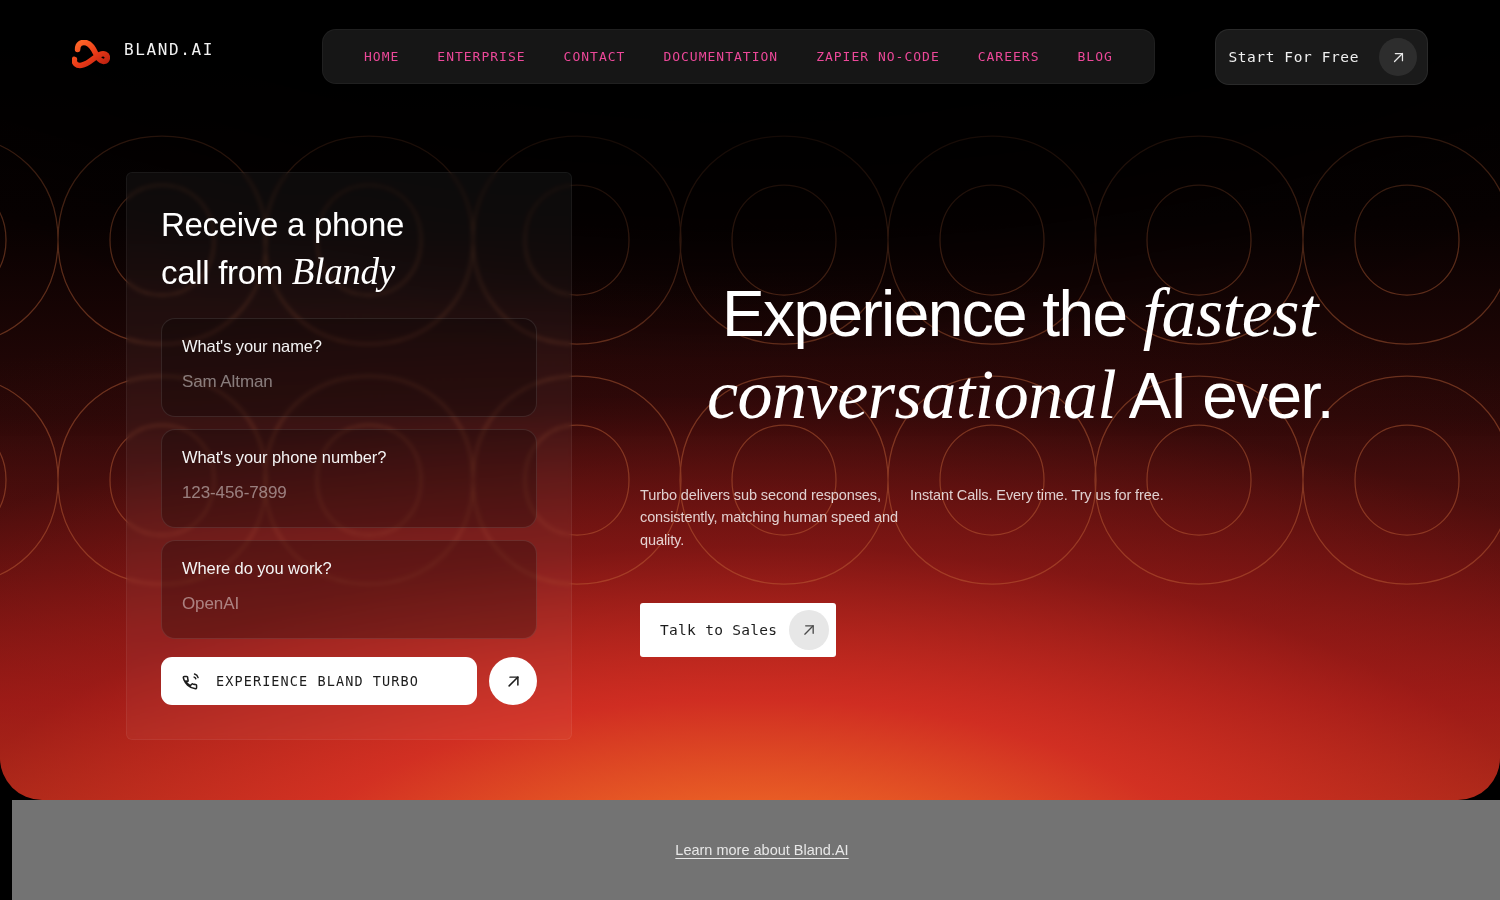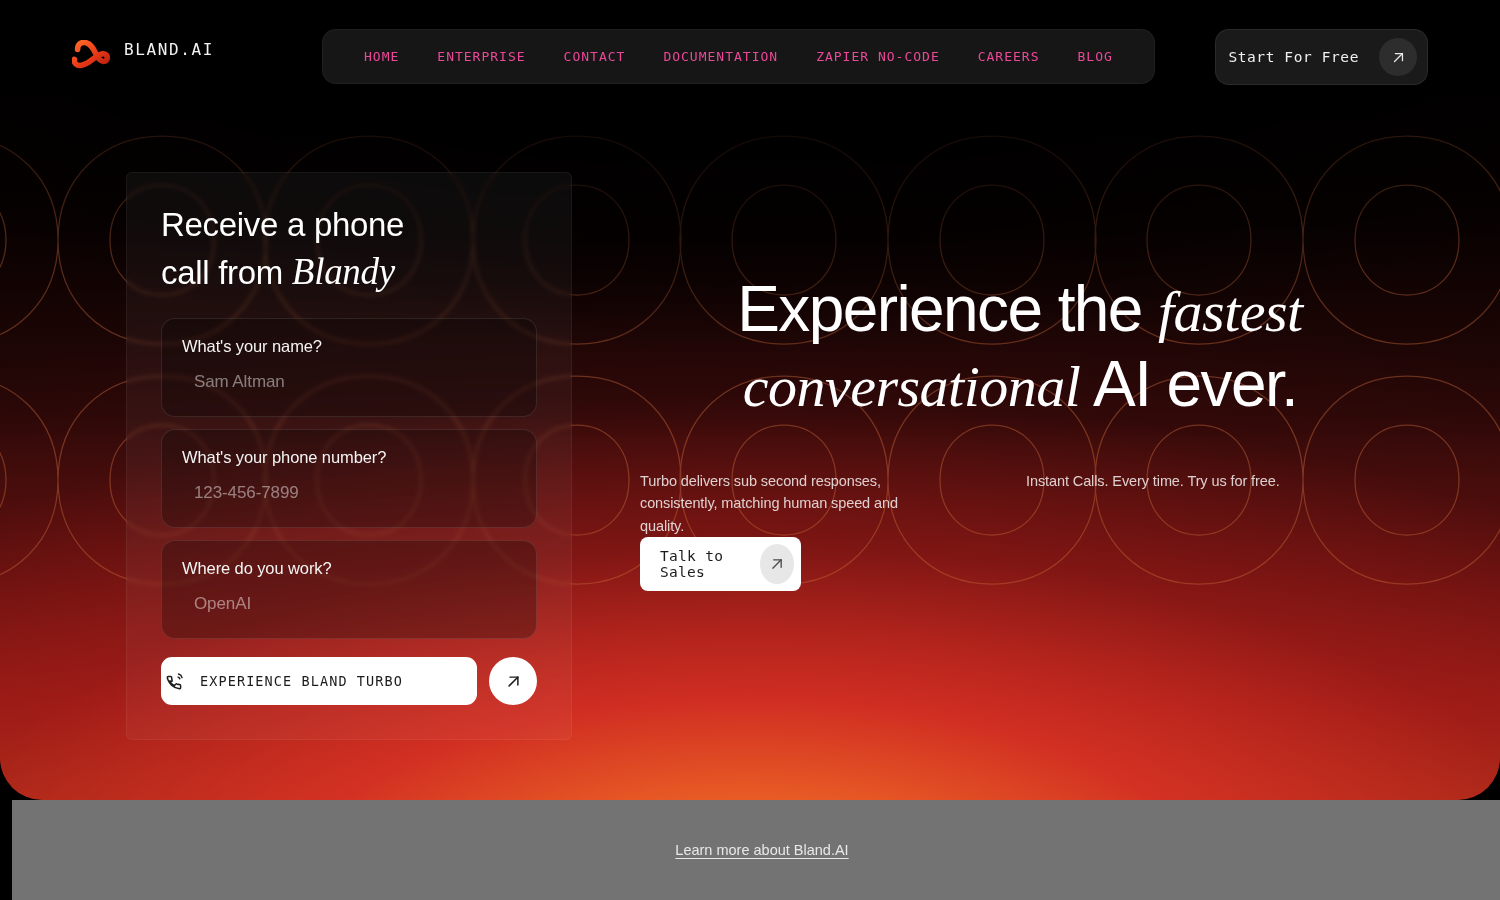--- a/index.html
+++ b/index.html
@@ -165,38 +165,37 @@
   .field-label {
     font-size: 16.5px;
     color: #f4f4f4;
     margin-bottom: 16px;
     letter-spacing: -0.1px;
   }
   .field-value {
     font-size: 17px;
     color: rgba(255,255,255,0.46);
     letter-spacing: -0.1px;
-    margin-left: 12px;
   }
 
   .turbo-row {
     display: flex;
     align-items: center;
     gap: 12px;
     margin-top: 18px;
   }
   .turbo-btn {
     flex: 1;
     height: 48px;
     background: #ffffff;
     border-radius: 11px;
     display: flex;
     align-items: center;
     gap: 14px;
-    padding: 0 4px;
+    padding: 0 20px;
     cursor: pointer;
   }
   .turbo-label {
     font-family: "DejaVu Sans Mono", monospace;
     font-size: 13.5px;
     letter-spacing: 1.1px;
     color: #1c1c1c;
   }
   .turbo-circ {
     width: 48px; height: 48px;
@@ -221,49 +220,49 @@
     line-height: 1.17;
     font-weight: 400;
     letter-spacing: -1.6px;
     text-align: center;
     margin-bottom: 0;
   }
   .headline .it {
     font-family: "Liberation Serif", "DejaVu Serif", serif;
     font-style: italic;
     font-weight: 400;
-    font-size: 58px;
+    font-size: 70px;
     letter-spacing: -0.5px;
   }
 
   .subrow {
     display: flex;
     margin-top: 48px;
   }
   .sub-left {
     width: 270px;
     font-size: 14.5px;
     line-height: 1.55;
     color: rgba(255,255,255,0.80);
     letter-spacing: -0.1px;
   }
   .sub-right {
-    margin-left: 116px;
     font-size: 14.5px;
     line-height: 1.55;
     color: rgba(255,255,255,0.80);
     letter-spacing: -0.1px;
     padding-top: 0;
   }
 
   .sales-btn {
-    width: 161px;
+    margin-top: 52px;
+    width: 196px;
     height: 54px;
     background: #ffffff;
-    border-radius: 8px;
+    border-radius: 3px;
     display: flex;
     align-items: center;
     justify-content: space-between;
     padding: 0 7px 0 20px;
     cursor: pointer;
   }
   .sales-label {
     font-family: "DejaVu Sans Mono", monospace;
     font-size: 14.5px;
     letter-spacing: 0.3px;

